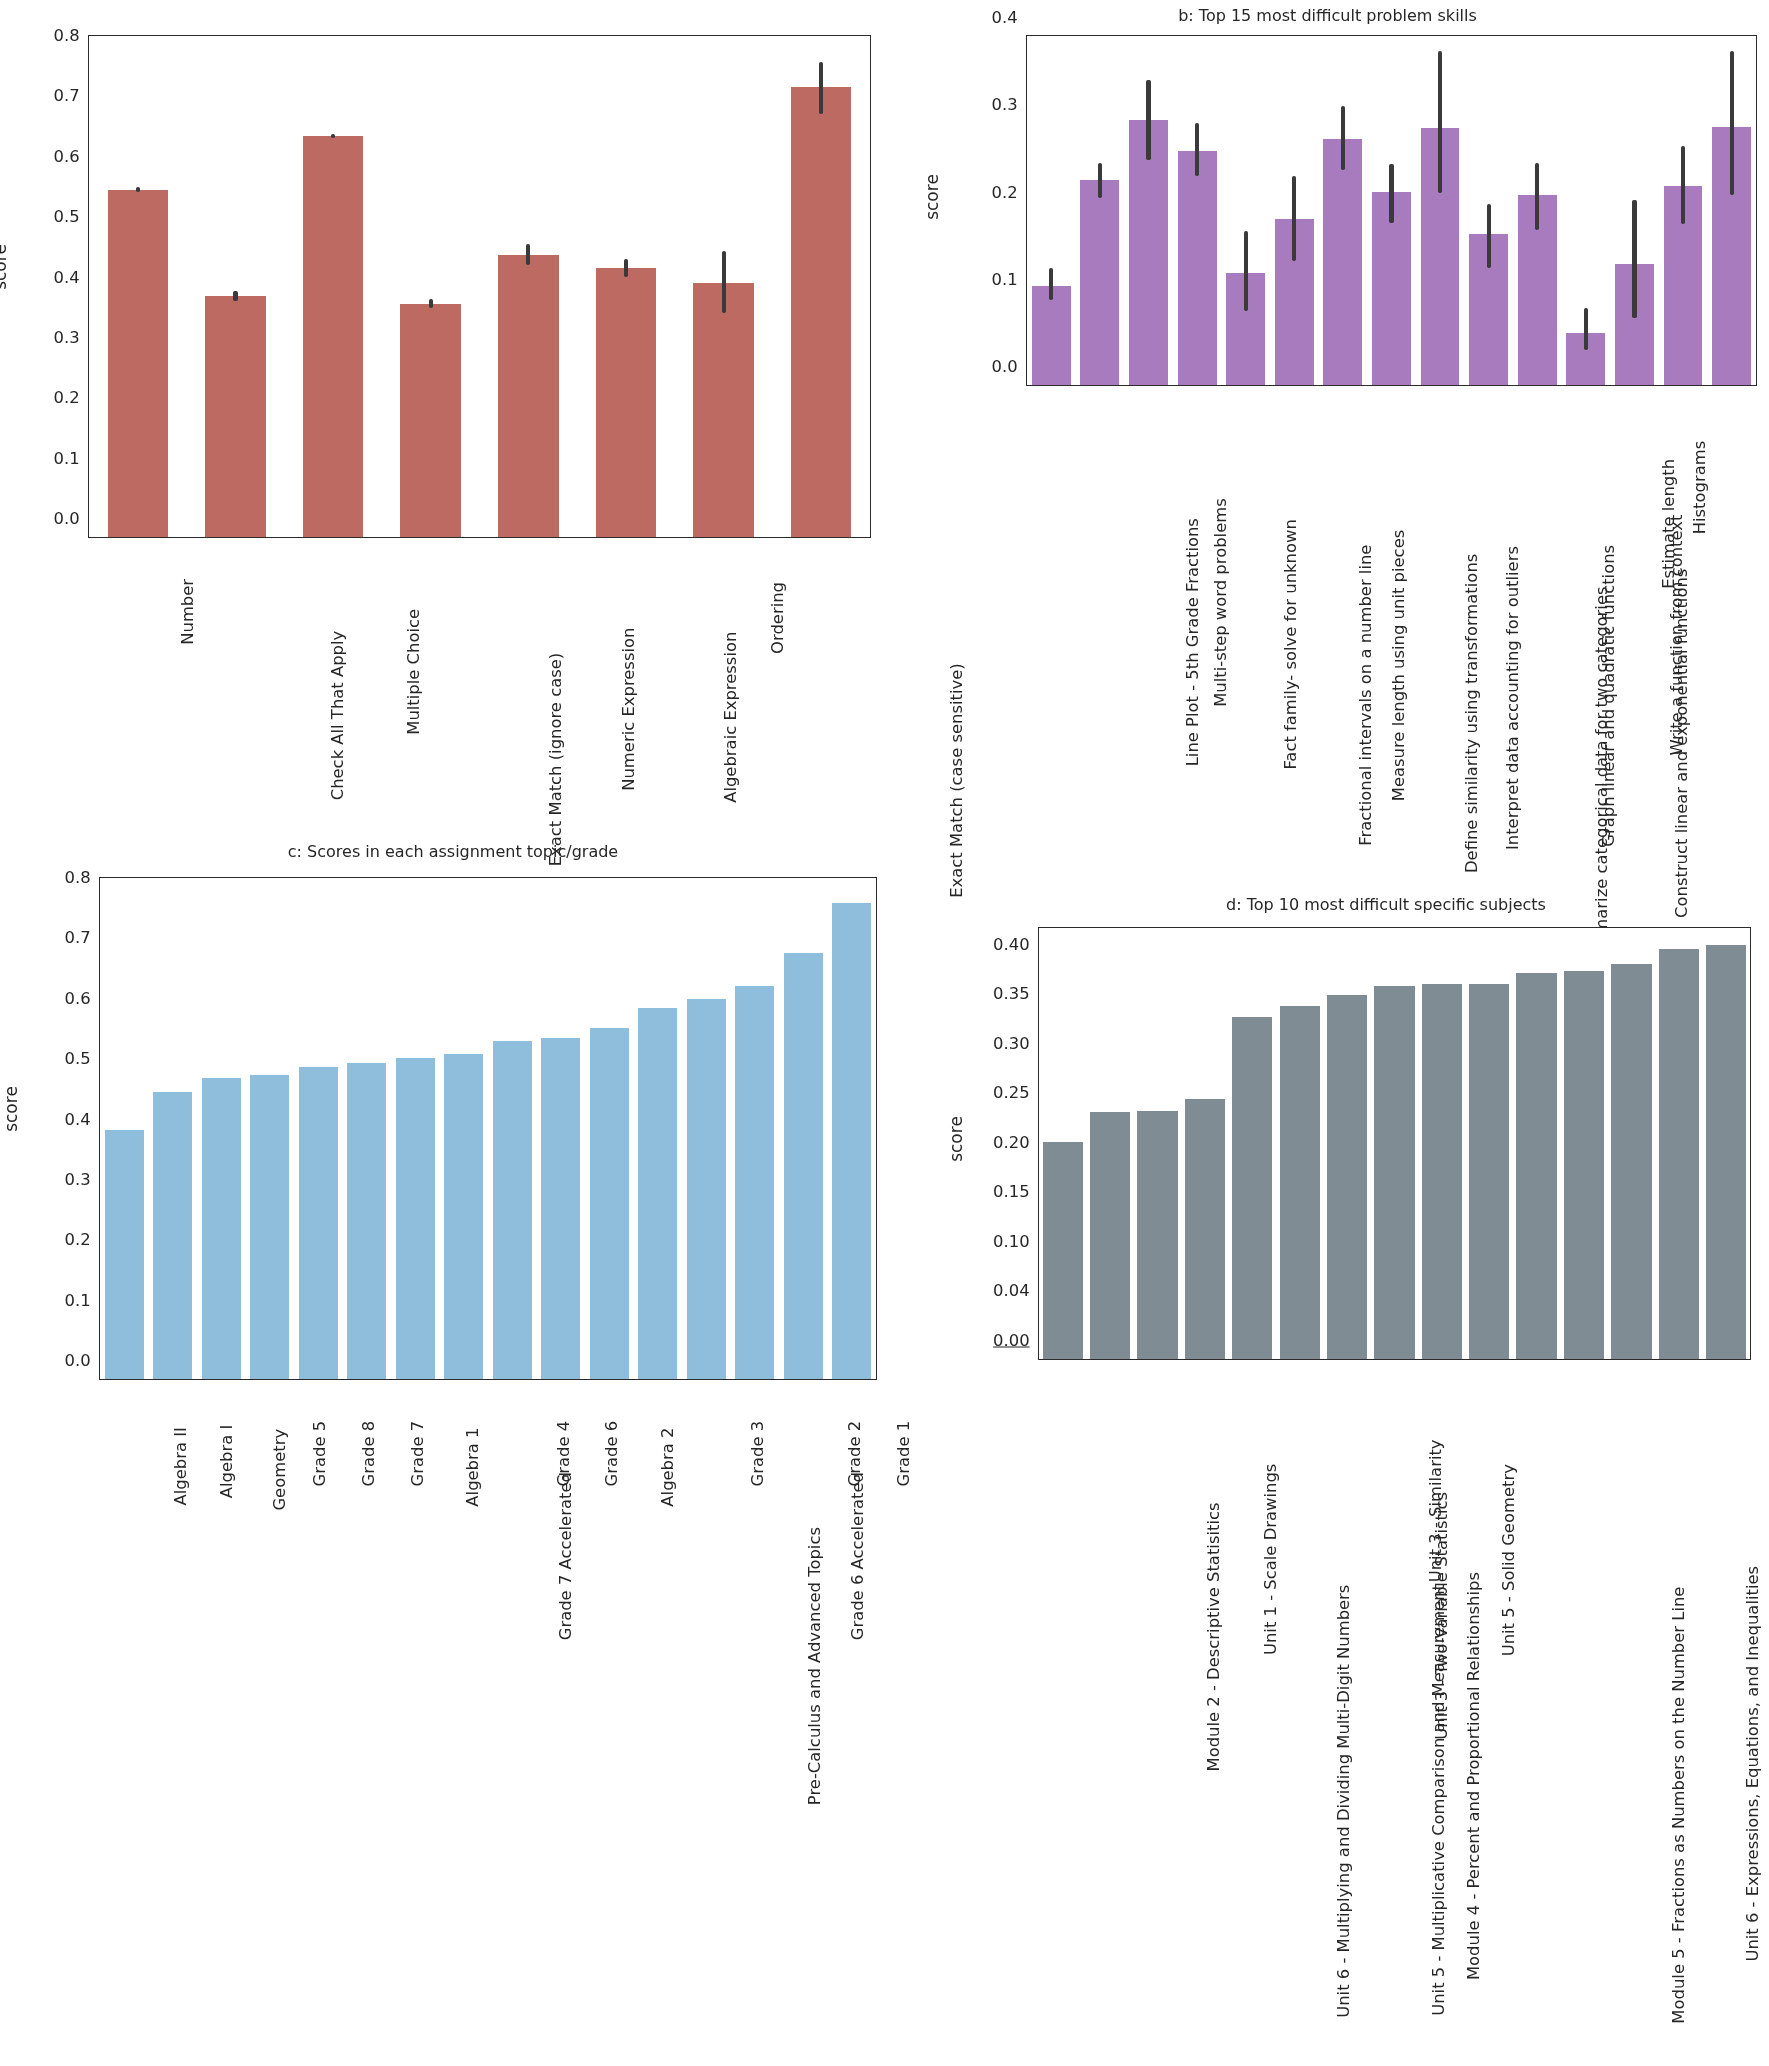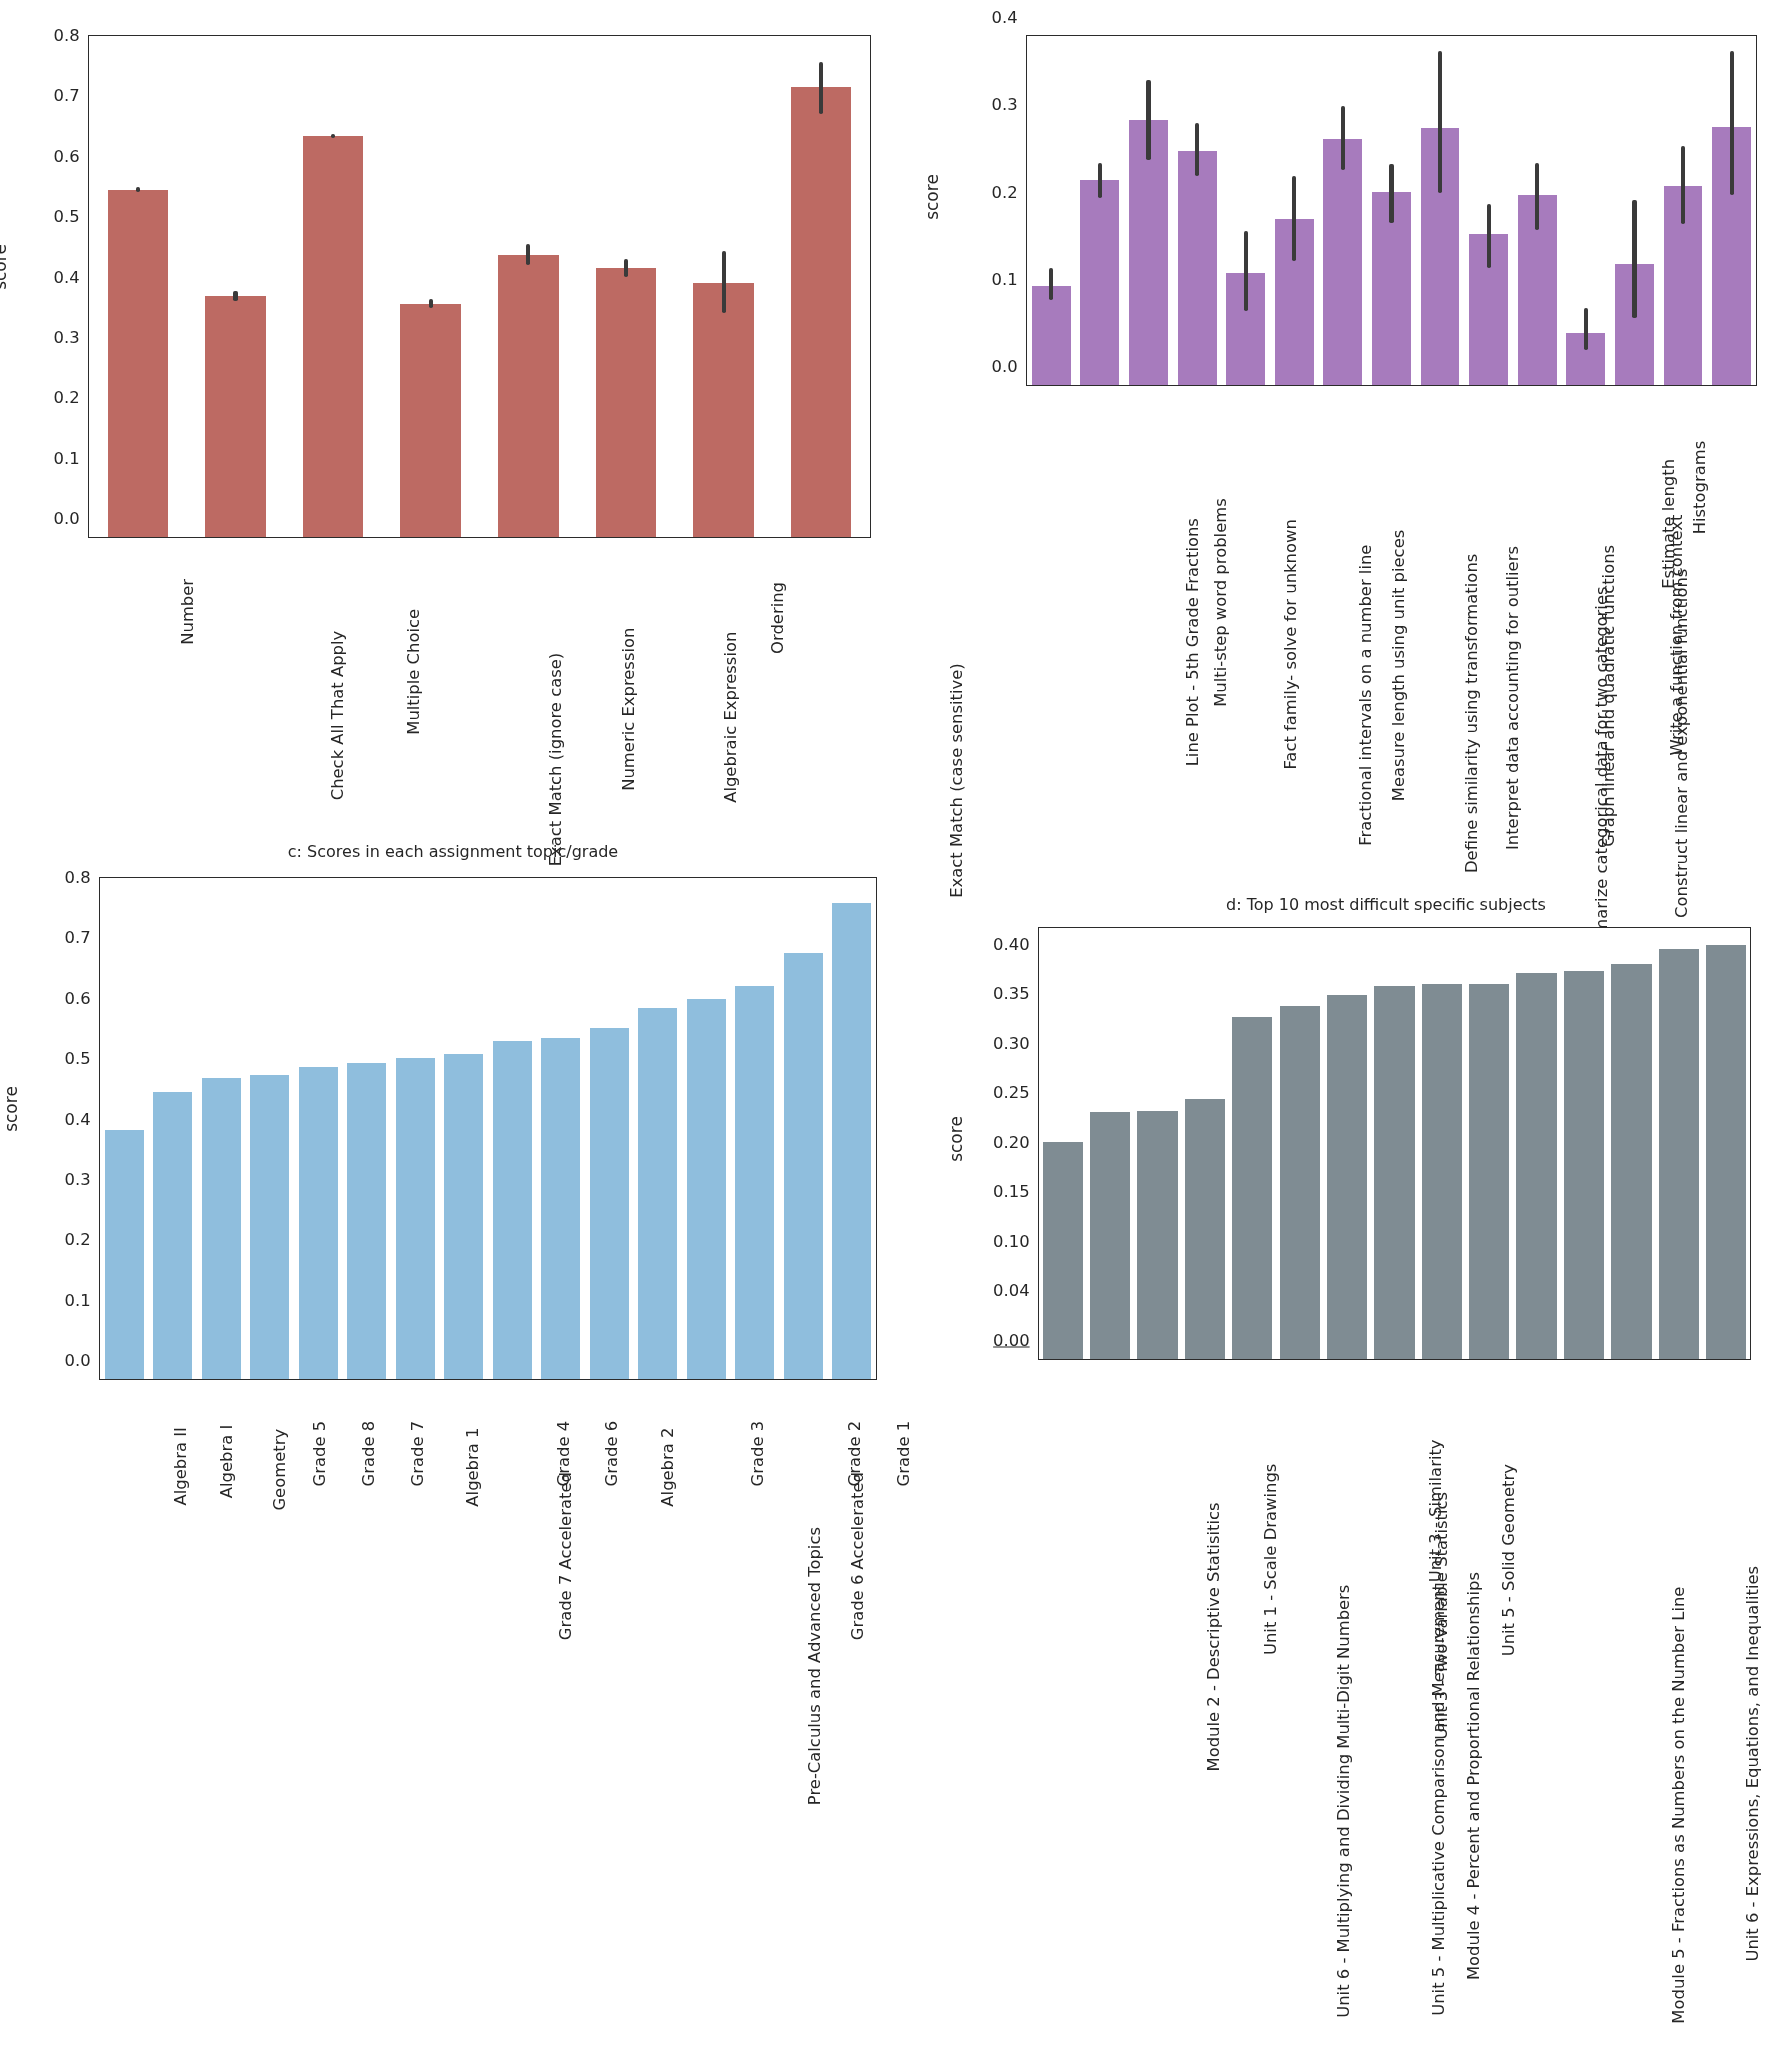--- a/index.html
+++ b/index.html
@@ -224,20 +224,21 @@
         <div class="xtick-slot" style="width: 12.5%;">
           <div class="xtick">Ordering</div>
         </div>
         <div class="xtick-slot" style="width: 12.5%;">
           <div class="xtick">Exact Match (case sensitive)</div>
         </div>
       </div>
   </div>
 
   <div class="panel" id="panel-b">
+    <div class="panel-title">b: Top 15 most difficult problem skills</div>
     <div class="axes">
       <div class="yticks-layer">
           <div class="ytick" style="bottom: 0%;">0.0</div>
           <div class="ytick" style="bottom: 25%;">0.1</div>
           <div class="ytick" style="bottom: 50%;">0.2</div>
           <div class="ytick" style="bottom: 75%;">0.3</div>
           <div class="ytick" style="bottom: 100%;">0.4</div>
         </div>
       <div class="bars">
           <div class="bar-slot" style="width: 6.66667%;">

